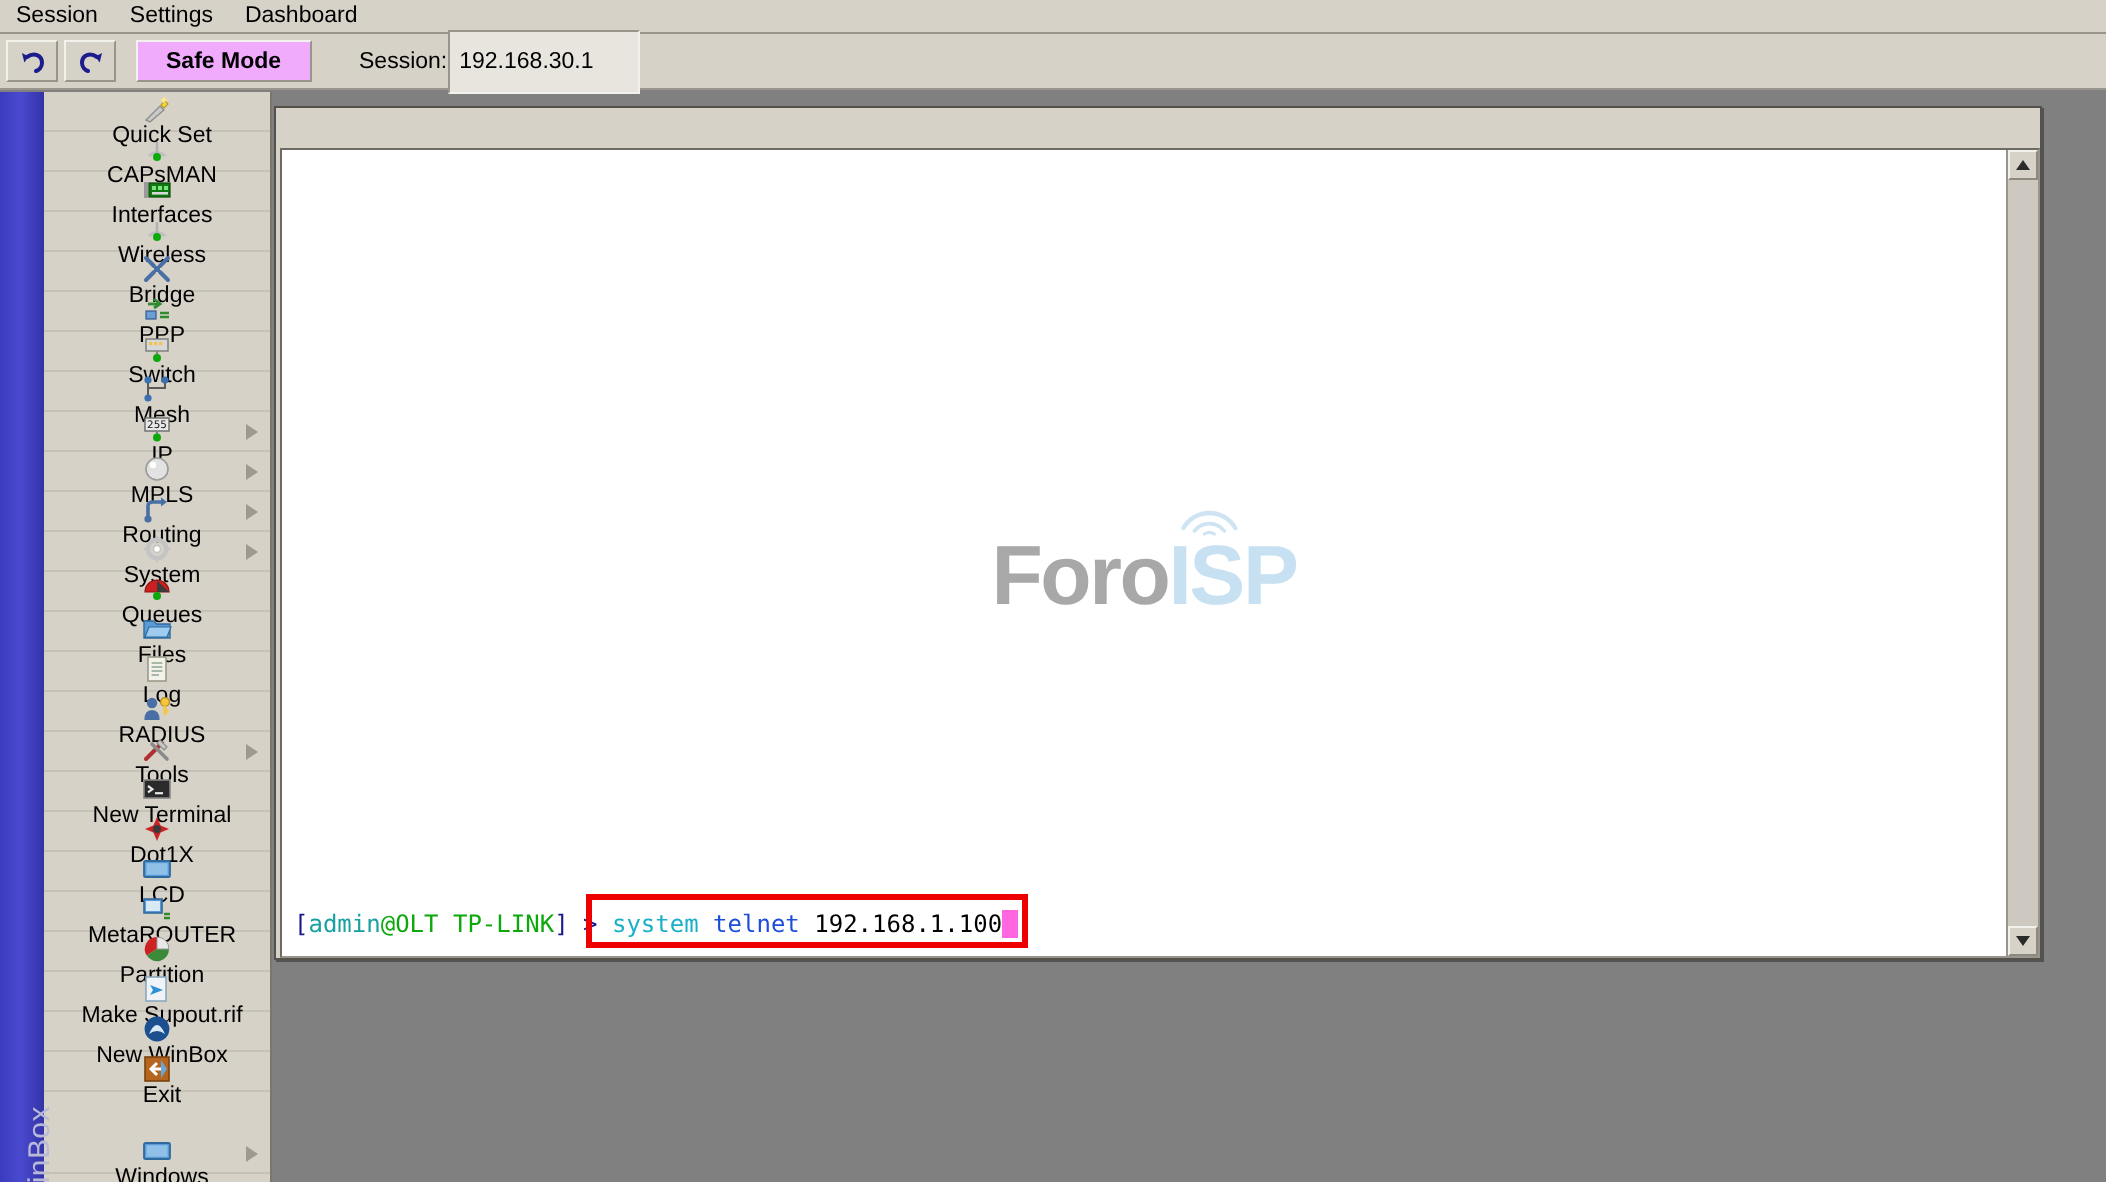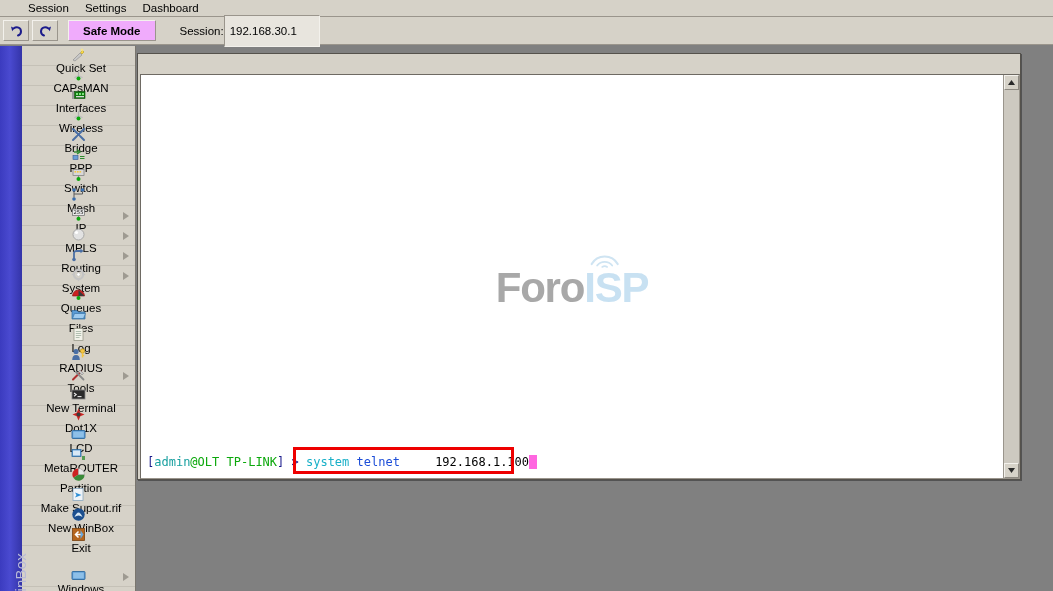--- a/index.html
+++ b/index.html
@@ -15,21 +15,21 @@
     background: #808080;
   }
 
   
   .menubar {
     position: absolute; left: 0; top: 0;
     width: 1053px; height: 17px;
     background: #d6d2c8;
     border-bottom: 1px solid #9a958c;
     display: flex; align-items: center;
-    padding-left: 20px;
+    padding-left: 0;
   }
   .menubar .mitem {
     font-size: 11.5px; color: #000;
     padding: 1px 8px 2px 8px;
     white-space: nowrap;
     cursor: default;
   }
 
   
   .toolbar {
@@ -222,21 +222,21 @@
     line-height: 16px;
     white-space: pre;
     display: flex; align-items: center;
   }
   .c-bracket { color: #1a1a8c; }
   .c-user    { color: #19a0a0; }
   .c-host    { color: #0ca80c; }
   .c-gt      { color: #1a1a8c; }
   .c-cmd     { color: #19b0c8; }
   .c-sub     { color: #1d4ed8; }
-  .c-arg     { color: #000000; margin-left: 28px; }
+  .c-arg     { color: #000000; }
   .cursor-blk {
     display: inline-block;
     width: 8px; height: 14px;
     background: #ff66e0;
     vertical-align: middle;
   }
   .redbox {
     position: absolute;
     left: 146px; top: -7px;
     width: 221px; height: 27px;

